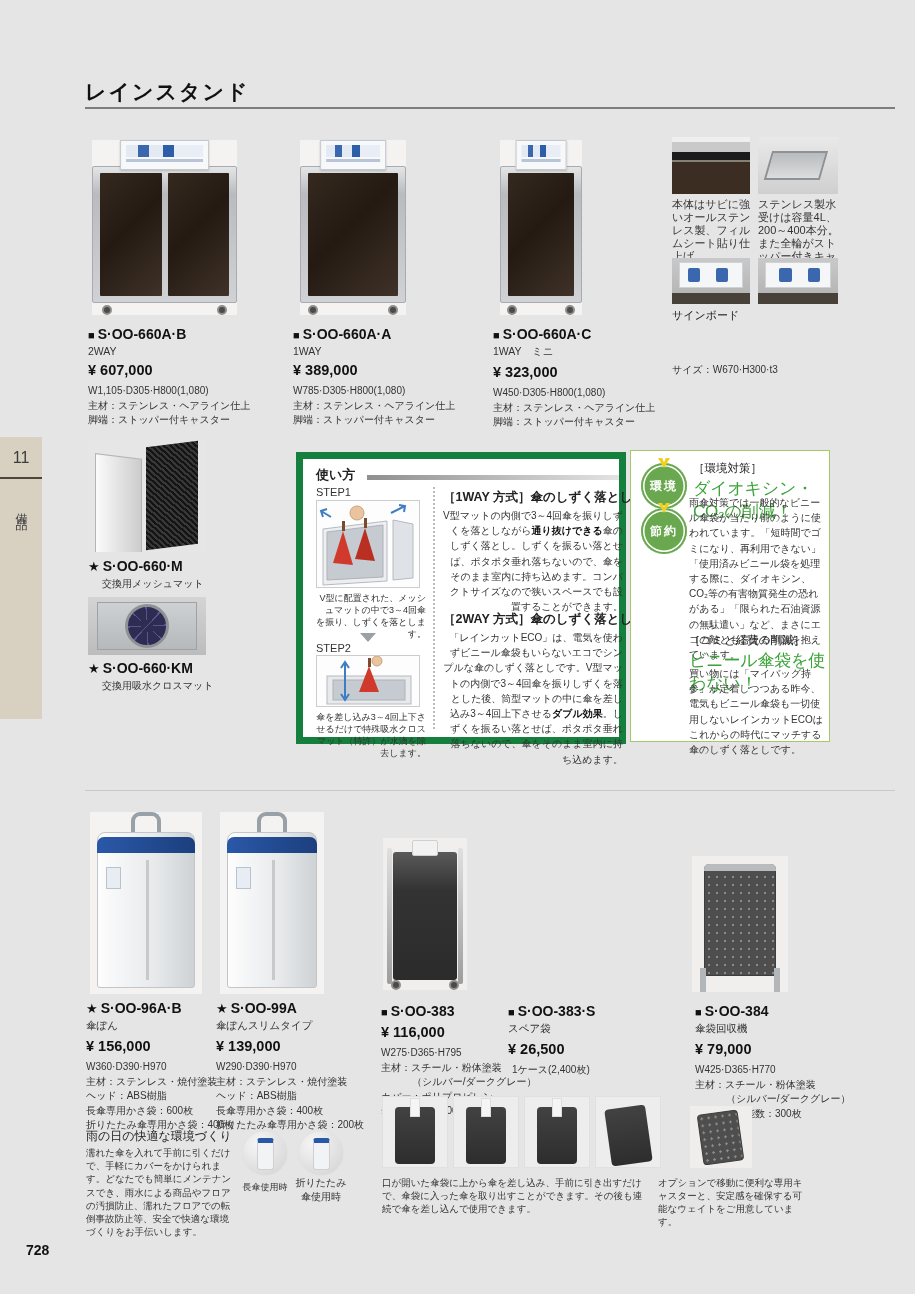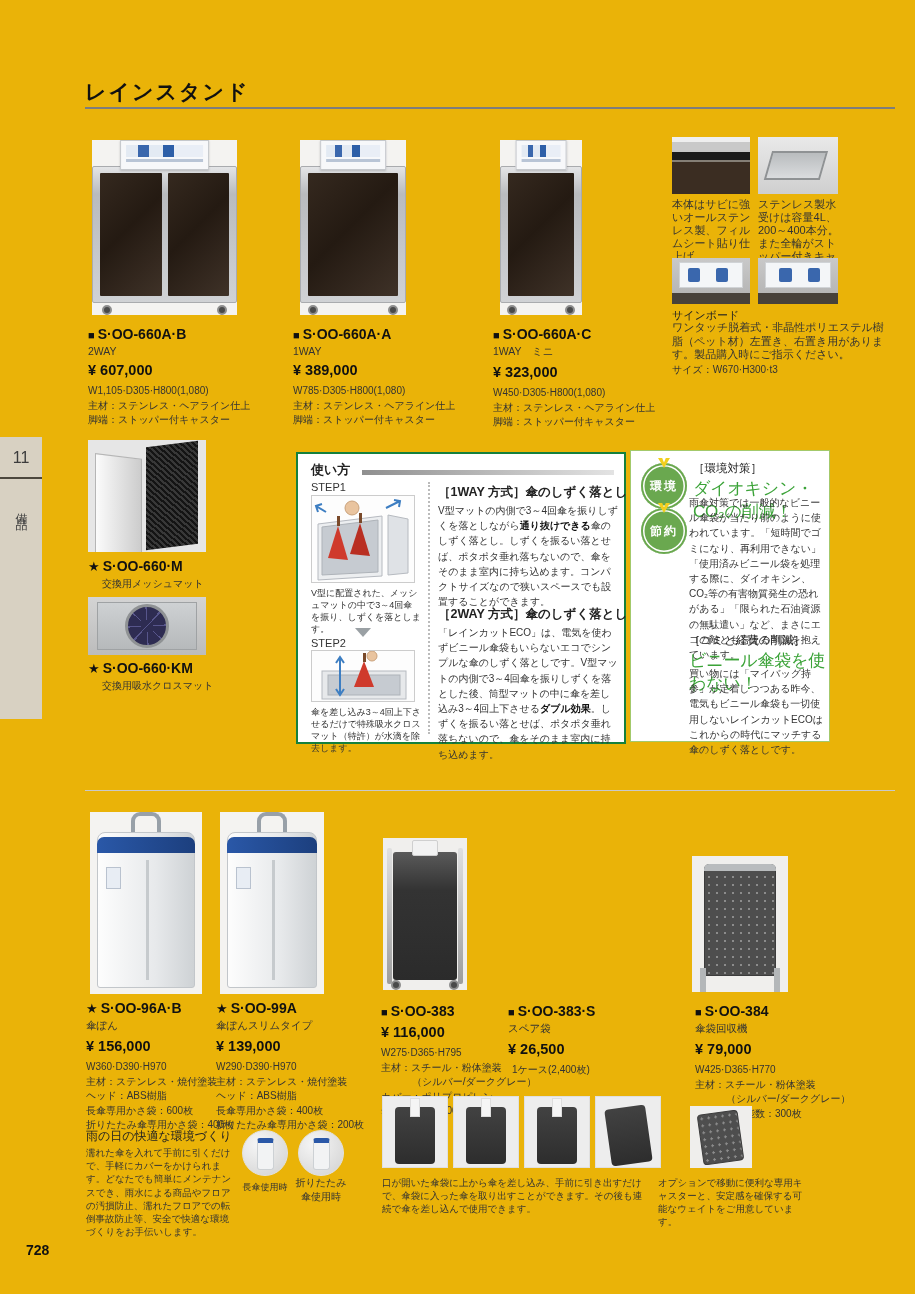--- a/index.html
+++ b/index.html
@@ -1,17 +1,17 @@
 <!DOCTYPE html>
 <html><head>
 <meta charset="utf-8">
 <style>
 *{box-sizing:border-box;}
 body{margin:0;background:#fff;font-family:"Liberation Sans","DejaVu Sans",sans-serif;color:#222;}
-.page{position:relative;width:915px;height:1294px;margin:0 auto;background:#eab308;overflow:hidden;}
+.page{position:relative;width:915px;height:1294px;margin:0 auto;background:#e5e5e5;overflow:hidden;}
 .abs{position:absolute;}
 
 
 .h-title{font-size:21px;font-weight:bold;letter-spacing:2px;color:#111;}
 .h-rule{background:#7d7d7d;}
 .code{font-size:14px;font-weight:bold;color:#111;white-space:nowrap;}
 .code .marker{font-size:11px;margin-right:3px;}
 .code.star .marker{font-size:13px;}
 .subtitle{font-size:10.5px;margin-top:3px;color:#333;}
 .price{font-size:14.5px;font-weight:bold;margin-top:5px;color:#111;}
@@ -44,21 +44,21 @@
 
 
 .ph-mesh{background:#e6e6e6;overflow:hidden;}
 .mesh-silver{position:absolute;left:6%;top:14%;width:40%;height:95%;background:linear-gradient(90deg,#fbfbfb,#cccccc);border:1px solid #b5b5b5;transform:skewY(7deg);}
 .mesh-dark{position:absolute;right:7%;top:4%;width:44%;height:92%;background:repeating-linear-gradient(45deg,#141414 0 2px,#383838 2px 4px);transform:skewY(-7deg);}
 .ph-km{background:linear-gradient(180deg,#d4d4d4,#bcbcbc);overflow:hidden;}
 .km-plate{position:absolute;inset:5px 9px;background:linear-gradient(180deg,#ced1d3,#b6b9bb);border:1px solid #9fa2a4;}
 .km-mat{position:absolute;left:50%;top:50%;transform:translate(-50%,-50%);width:44px;height:44px;border-radius:50%;background:repeating-conic-gradient(#2e2c52 0 40deg,#57558b 40deg 45deg);border:3px solid #8f9294;}
 
 
-.ubox{border:2px solid #15803d;background:#fff;}
+.ubox{border:7px solid #15803d;background:#fff;text-align:right;}
 .u-title{font-size:13px;font-weight:bold;color:#222;}
 .u-bar{background:linear-gradient(90deg,#8f8f8f,#e3e3e3);height:5px;}
 .u-step{font-size:11px;color:#333;}
 .u-fig{border:1px solid #ccc;background:#fdfdfd;}
 .u-cap{font-size:9px;line-height:12px;color:#333;}
 .u-arrow{width:0;height:0;border-left:8px solid transparent;border-right:8px solid transparent;border-top:9px solid #9aa0a4;}
 .dotsep{border-left:2px dotted #bbb;}
 .way-title{font-size:12.5px;font-weight:bold;color:#222;white-space:nowrap;}
 .way-body{font-size:10px;line-height:15.2px;color:#333;}
 .way-body b{color:#111;}
@@ -191,21 +191,20 @@
     <div class="sign-fig" style="left:56%;"></div>
     <div class="sign-base"></div>
   </div>
   <div class="abs ph-sign" style="left:758px;top:258px;width:80px;height:46px;">
     <div class="sign-board"></div>
     <div class="sign-fig" style="left:26%;"></div>
     <div class="sign-fig" style="left:62%;"></div>
     <div class="sign-base"></div>
   </div>
   <div class="abs" style="left:672px;top:308px;width:220px;font-size:11px;color:#222;">サインボード</div>
-  <div class="abs cap" style="left:672px;top:321px;width:220px;line-height:13.5px;">ワンタッチ脱着式・非晶性ポリエステル樹脂（ペット材）左置き、右置き用があります。製品購入時にご指示ください。</div>
   <div class="abs" style="left:672px;top:363px;width:220px;font-size:10px;color:#333;">サイズ：W670·H300·t3</div>
 
   <div class="abs ph-mesh" style="left:88px;top:440px;width:118px;height:112px;">
     <div class="mesh-silver"></div>
     <div class="mesh-dark"></div>
   </div>
   <div class="abs code star" style="left:88px;top:558px;"><span class="marker">★</span><span>S·OO-660·M</span></div>
   <div class="abs" style="left:102px;top:577px;font-size:10px;color:#333;">交換用メッシュマット</div>
 
   <div class="abs ph-km" style="left:88px;top:597px;width:118px;height:58px;">

